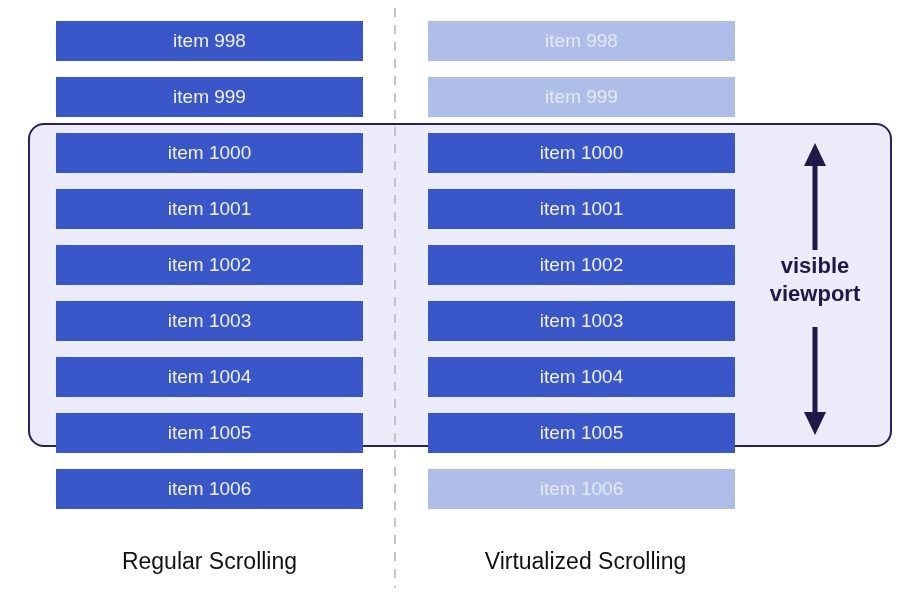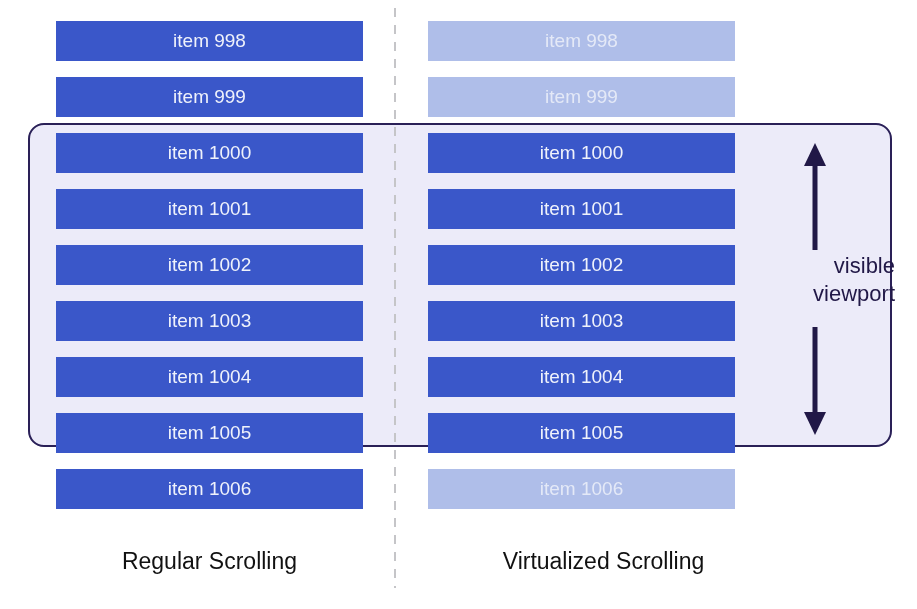--- a/index.html
+++ b/index.html
@@ -86,40 +86,40 @@
     left: 797px;
     top: 141px;
     z-index: 5;
     color: var(--arrow, #211847);
   }
   .viewport-label {
     position: absolute;
     left: 735px;
     top: 252px;
     width: 160px;
-    text-align: right;
+    text-align: center;
     font-size: 22px;
-    font-weight: 400;
+    font-weight: 700;
     line-height: 28px;
     color: var(--arrow, #211847);
     white-space: pre-line;
     z-index: 6;
   }
   .col-label {
     position: absolute;
     top: 548px;
     width: 307px;
     text-align: center;
     font-size: 23px;
     font-weight: 400;
     color: var(--heading-text, #111111);
     z-index: 6;
   }
   .col-label.left  { left: 56px; }
-  .col-label.right { left: 450px; }
+  .col-label.right { left: 432px; }
 </style>
 </head>
 <body>
 
 <div class="canvas">
 
   <div class="viewport-fill"></div>
 
   <div class="divider"></div>
 

